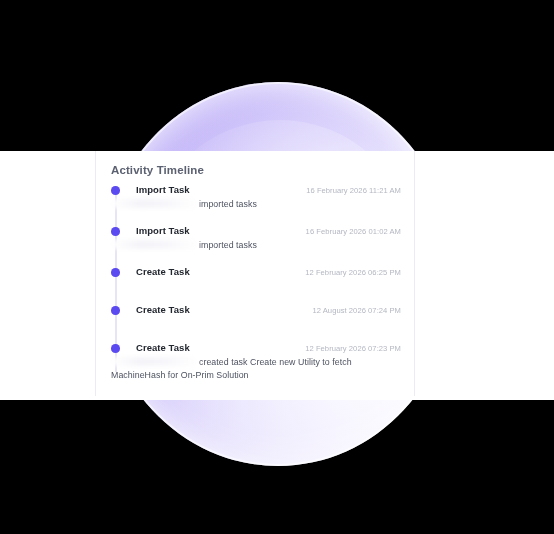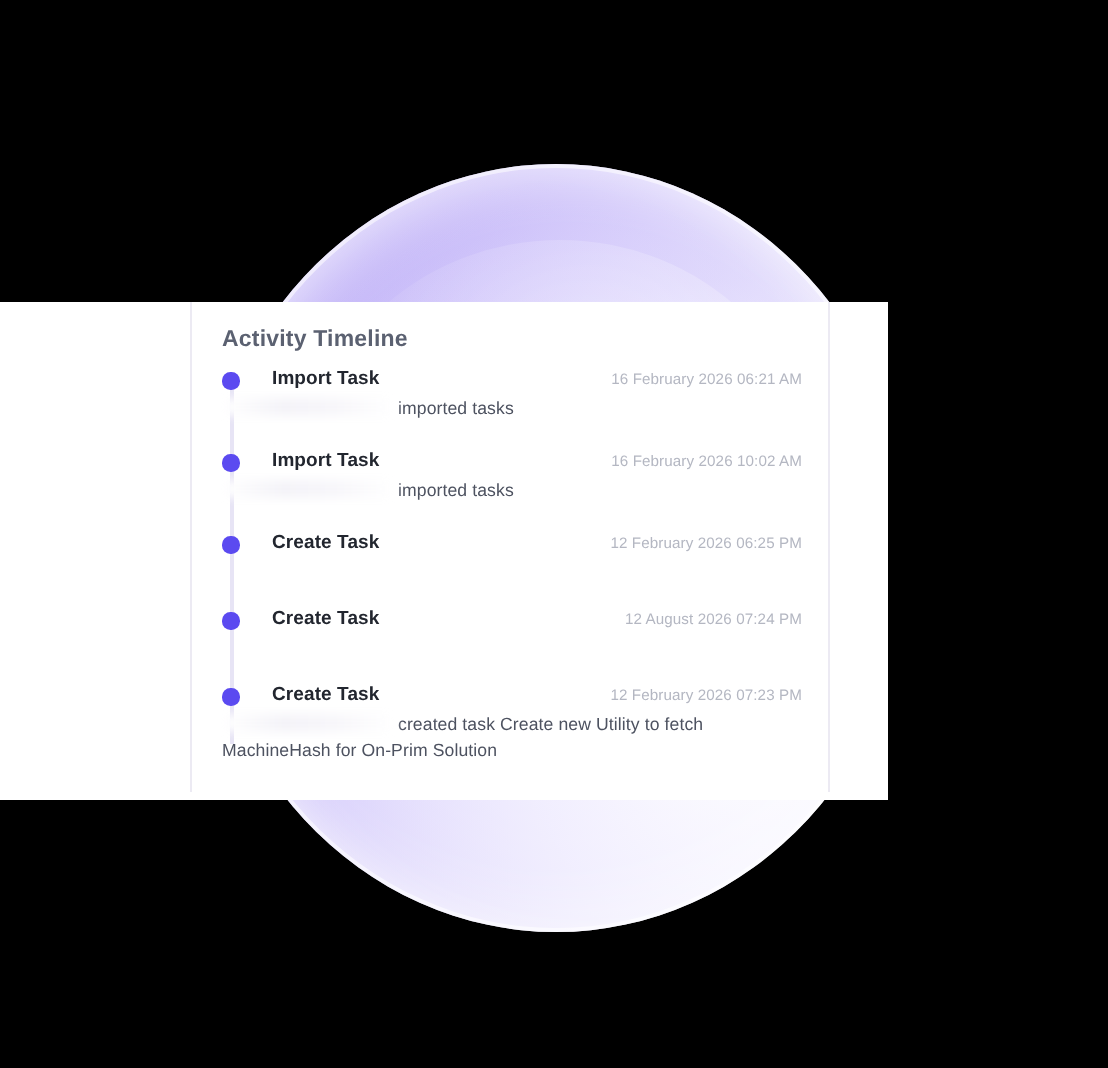--- a/index.html
+++ b/index.html
@@ -3,21 +3,21 @@
 <meta charset="utf-8">
 <style>
   html,body{margin:0;padding:0;}
   body{
     width:554px;height:534px;
     background:#000;
     font-family:"Liberation Sans", sans-serif;
     overflow:hidden;
     position:relative;
   }
-  #stage{position:absolute;inset:0;width:444px;height:534px;overflow:hidden;}
+  #stage{position:absolute;inset:0;width:554px;height:534px;overflow:hidden;}
 
   
   .sphere{
     position:absolute;
     left:100px;top:82px;
     width:356px;height:384px;
     border-radius:50%;
     background:
       radial-gradient(120% 110% at 78% 72%, rgba(255,255,255,.92) 0%, rgba(244,242,255,.75) 28%, rgba(226,221,253,.35) 52%, rgba(205,197,250,.10) 72%, rgba(196,186,248,0) 86%),
       linear-gradient(118deg,
@@ -160,30 +160,30 @@
   <div class="card">
     <div class="card-title">Activity Timeline</div>
 
     <div class="timeline">
       <div class="tl-rail"></div>
 
       <div class="tl-item">
         <span class="tl-dot"></span>
         <div class="tl-head">
           <span class="tl-action">Import Task</span>
-          <span class="tl-time">16 February 2026 06:21 AM</span>
+          <span class="tl-time">16 February 2026 11:21 AM</span>
         </div>
         <div class="tl-desc"><span class="redact"></span><span>imported tasks</span></div>
       </div>
 
       <div class="tl-item">
         <span class="tl-dot"></span>
         <div class="tl-head">
           <span class="tl-action">Import Task</span>
-          <span class="tl-time">16 February 2026 10:02 AM</span>
+          <span class="tl-time">16 February 2026 01:02 AM</span>
         </div>
         <div class="tl-desc"><span class="redact"></span><span>imported tasks</span></div>
       </div>
 
       <div class="tl-item">
         <span class="tl-dot"></span>
         <div class="tl-head">
           <span class="tl-action">Create Task</span>
           <span class="tl-time">12 February 2026 06:25 PM</span>
         </div>

